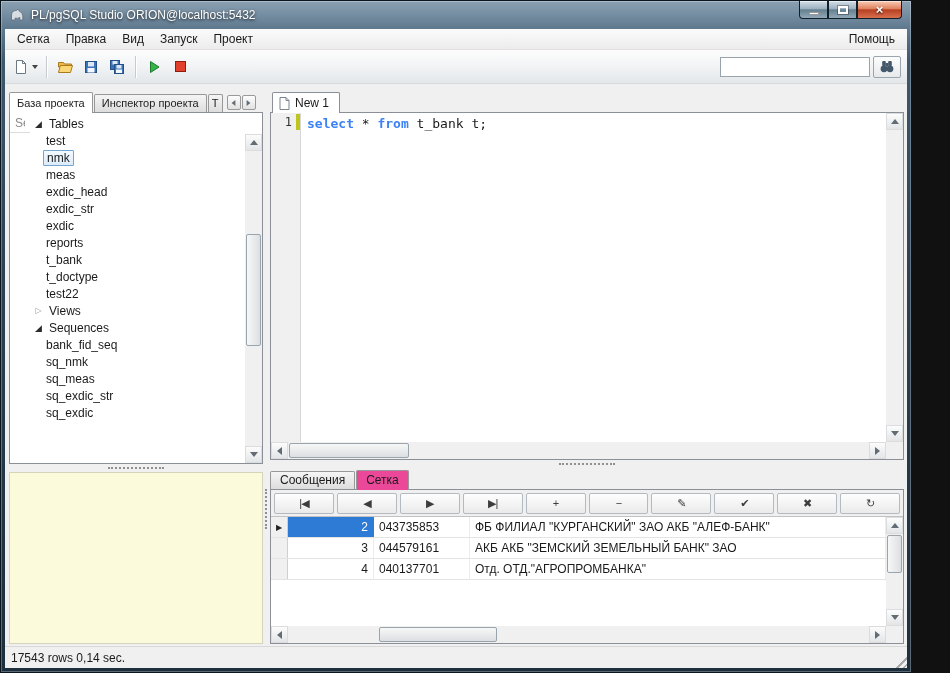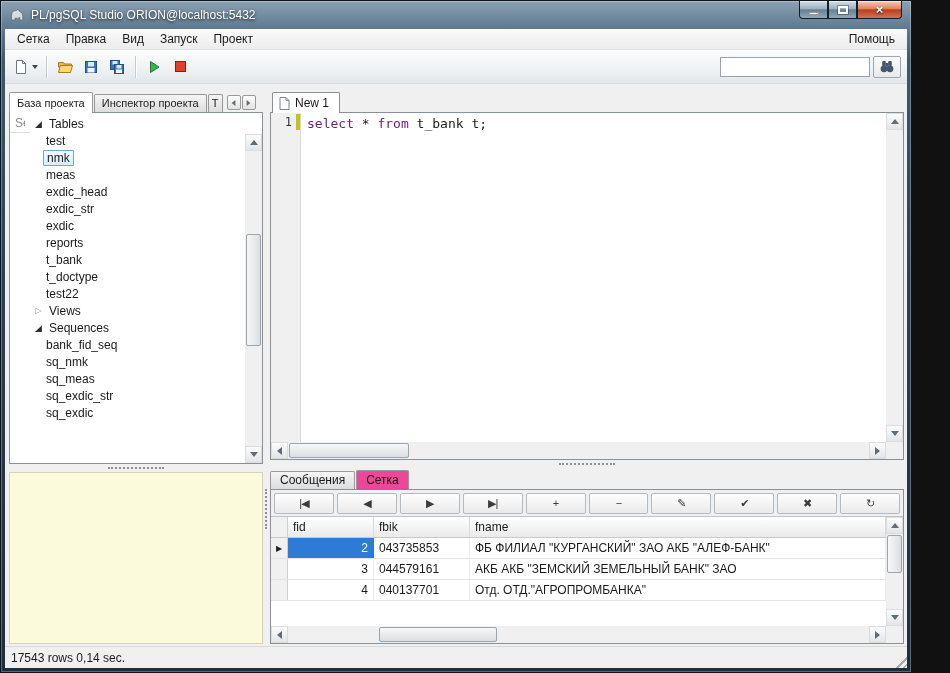--- a/index.html
+++ b/index.html
@@ -91,21 +91,21 @@
     background:#fff; border:1px solid #8a8f98; border-bottom:none; border-radius:2px 2px 0 0;
     margin:0 0 -1px 2px; position:relative; z-index:2; }
 
   .editor-box { height:348px; flex:0 0 348px; border:1px solid #8a8f98; background:#fff; position:relative; z-index:1; }
   .gutter { position:absolute; left:0; top:0; bottom:17px; width:30px; background:#f0f0f0;
     border-right:1px solid #d8d8d8; }
   .line-num { position:absolute; top:2px; right:8px; font:12px "DejaVu Sans Mono",monospace; color:#333; }
   .gutter-marker { position:absolute; top:1px; right:0; width:4px; height:16px; background:#c0c41e; }
   .code-area { position:absolute; left:31px; top:0; right:17px; bottom:17px; padding:2px 5px; overflow:hidden; }
   .code-line { font:13px "DejaVu Sans Mono",monospace; line-height:17px; white-space:pre; }
-  .code-line .keyword { color:#701a75; font-weight:normal; }
+  .code-line .keyword { color:#3b82f6; font-weight:bold; }
 
   
   .sb { position:absolute; background:#f0f0f0; }
   .sb-btn { position:absolute; width:17px; height:17px; background:linear-gradient(#fcfcfc,#e3e5e7);
     border:1px solid #dadcde; display:flex; align-items:center; justify-content:center; }
   .sb-thumb { position:absolute; left:1px; width:15px; background:linear-gradient(90deg,#f7f7f7,#dcdfe2);
     border:1px solid #9aa4ad; border-radius:2px; }
   .sb-thumb.h { top:1px; height:15px; left:auto; background:linear-gradient(180deg,#f7f7f7,#dcdfe2); }
   .tri { width:0; height:0; }
   .tri-up    { border-left:4px solid transparent; border-right:4px solid transparent; border-bottom:5px solid #626c74; }
@@ -417,26 +417,20 @@
               </div>
             <div class="grid-tb-btn">
                 <span>✖</span>
               </div>
             <div class="grid-tb-btn">
                 <span>↻</span>
               </div>
           </div>
 
           <div class="grid">
-            <div class="grid-header">
-              <div class="gh-marker"></div>
-              <div class="gh-cell col-fid">fid</div>
-              <div class="gh-cell col-fbik">fbik</div>
-              <div class="gh-cell col-fname">fname</div>
-            </div>
             <div class="grid-row">
               <div class="gr-marker">▶</div>
               <div class="gr-cell num sel col-fid">2</div>
               <div class="gr-cell col-fbik">043735853</div>
               <div class="gr-cell col-fname">ФБ ФИЛИАЛ "КУРГАНСКИЙ" ЗАО АКБ "АЛЕФ-БАНК"</div>
             </div>
             <div class="grid-row">
               <div class="gr-marker"></div>
               <div class="gr-cell num col-fid">3</div>
               <div class="gr-cell col-fbik">044579161</div>

